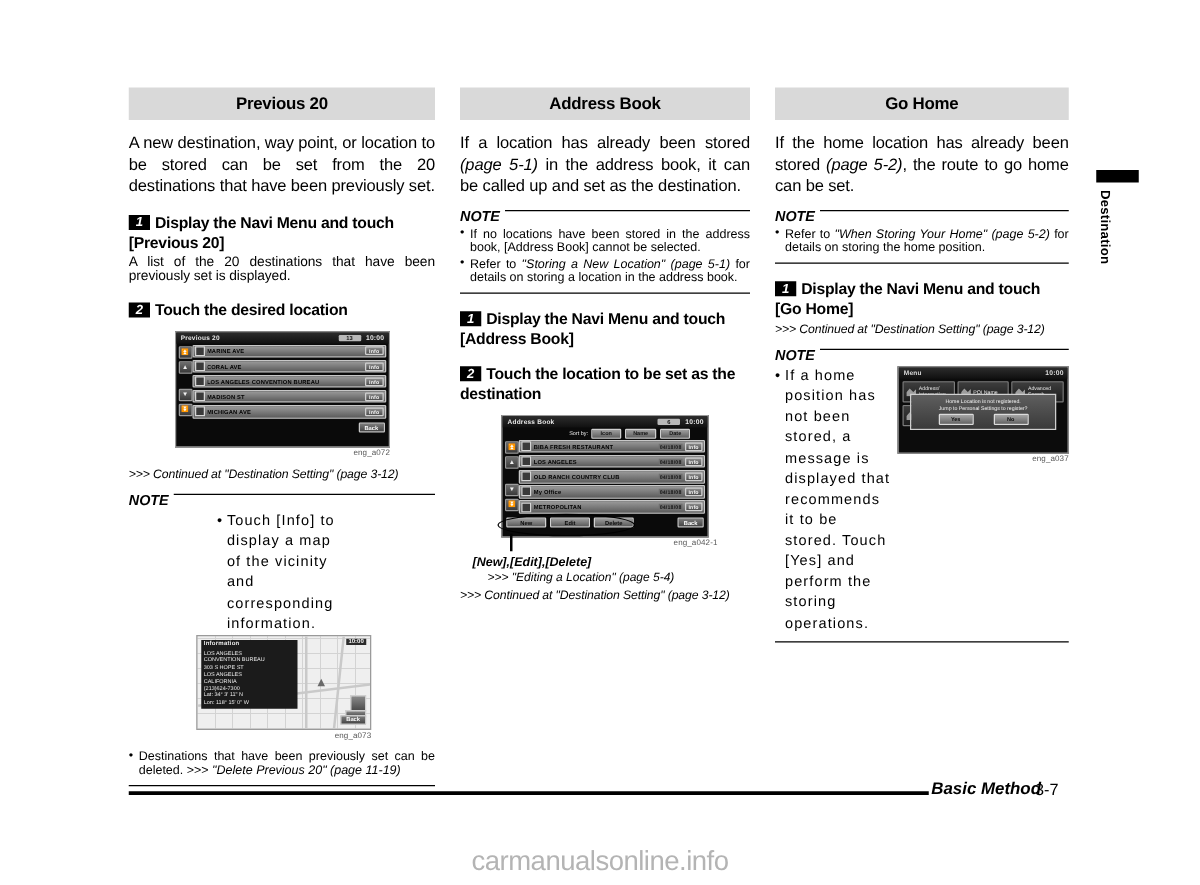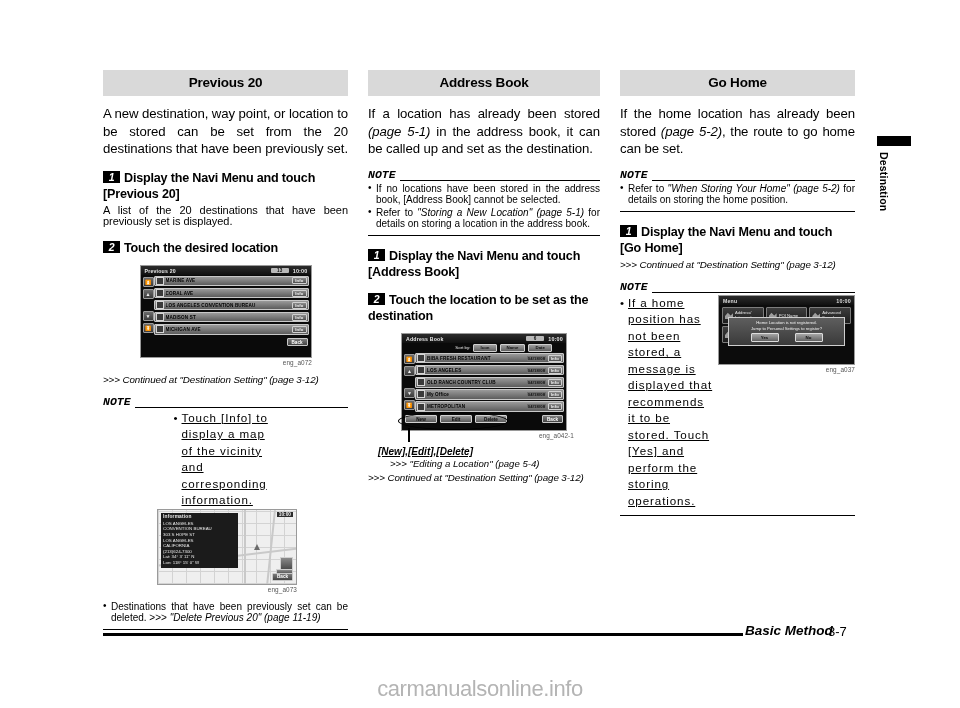--- a/index.html
+++ b/index.html
@@ -77,24 +77,23 @@
     height: 12px;
     line-height: 12px;
     text-align: center;
     vertical-align: 1px;
     margin-right: 4px;
   }
 
   
   .note-head {
     display: flex;
-    align-items: flex-end;
+    align-items: flex-start;
     margin-top: 10px;
     margin-bottom: 2px;
-    font-family: Liberation Mono, monospace;
   }
   .note-head .lbl {
     font-weight: bold;
     font-style: italic;
     font-size: 11.5px;
     margin-right: 4px;
   }
   .note-head .rule {
     flex: 1;
     height: 1px;
@@ -127,21 +126,20 @@
     margin-top: 8px;
     letter-spacing: -0.1px;
   }
 
   
   .wrapnote {
     font-size: 11.6px;
     line-height: 16.5px;
     position: relative;
     padding-left: 8px;
-    text-decoration: underline;
   }
   .wrapnote:before {
     content: "\2022";
     position: absolute;
     left: 0;
     top: 0px;
   }
   .wrapnote.spaced { letter-spacing: 0.9px; }
 
   
@@ -688,21 +686,21 @@
           <span class="sp"></span>
           <span class="backbtn">Back</span>
         </div>
       </div>
 
       <div class="ellipse" style="left:30px; top:79px; width:108px; height:16px;"></div>
       <div class="leader" style="left:40px; top:95px; width:1.6px; height:14px;"></div>
     </div>
     <div class="fig-id" style="padding-right:26px;">eng_a042-1</div>
 
-    <div style="margin-top:7px; margin-left:10px; font-size:10px; font-weight:bold; font-style:italic;text-decoration:underline;">[New],[Edit],[Delete]</div>
+    <div style="margin-top:7px; margin-left:10px; font-size:10px; font-weight:bold; font-style:italic;">[New],[Edit],[Delete]</div>
     <div style="margin-left:22px; font-size:9.6px; font-style:italic; margin-top:1px;">&gt;&gt;&gt; "Editing a Location" (page 5-4)</div>
     <div class="cont-line" style="margin-top:3px;">&gt;&gt;&gt; Continued at "Destination Setting" (page 3-12)</div>
   </div>
 
   <div class="col" id="col3">
 
     <div class="sec-header">Go Home</div>
 
     <div class="lead"><span>If the home location has already been stored </span><span class="ital">(page 5-2)</span><span>, the route to go home can be set.</span></div>
 

